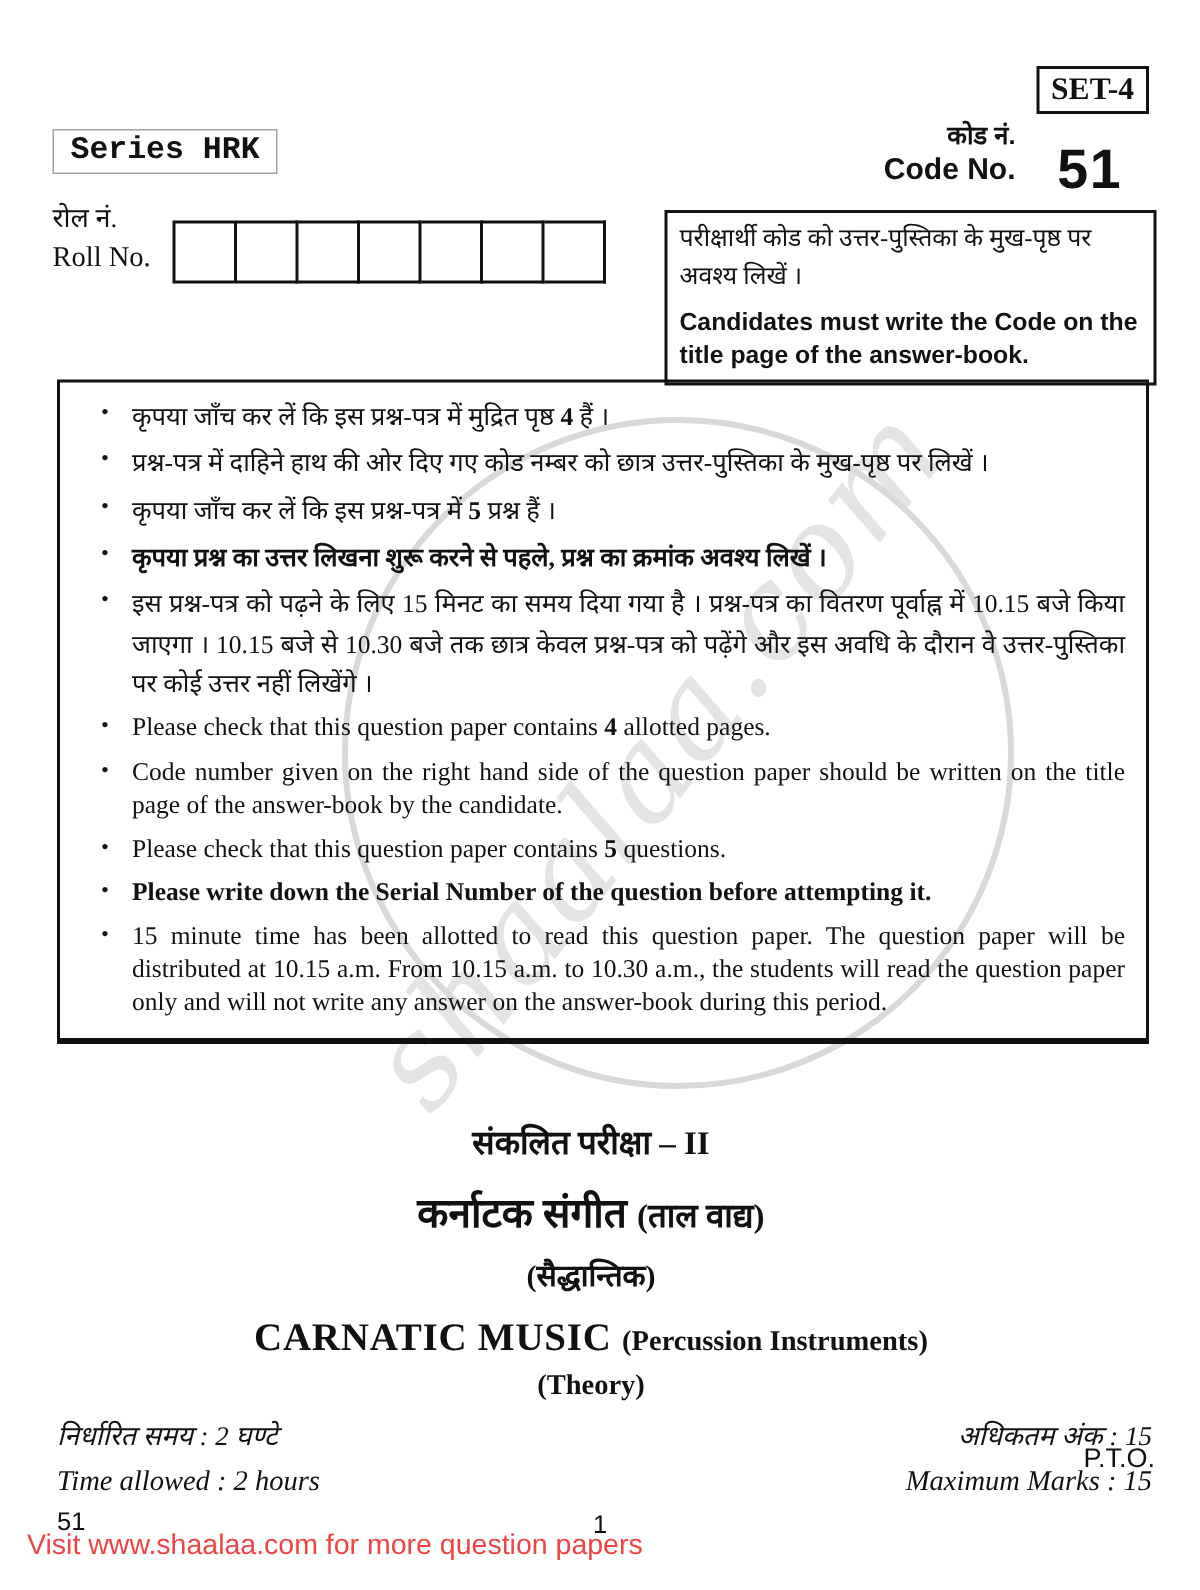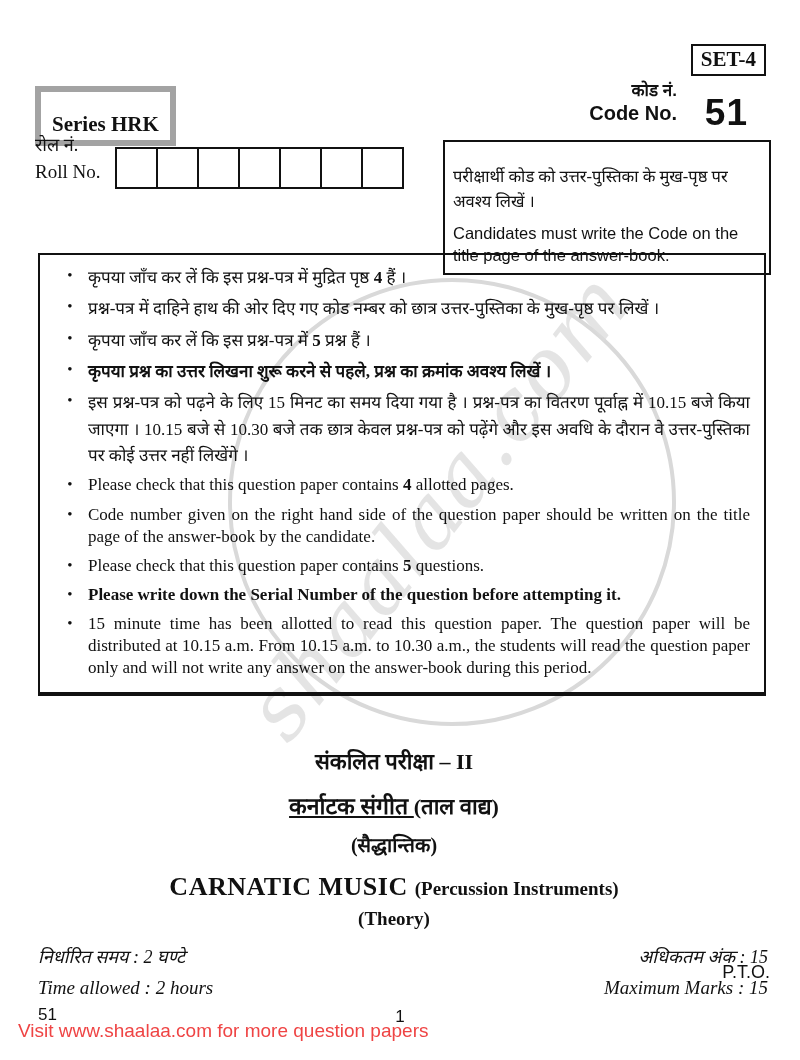--- a/index.html
+++ b/index.html
@@ -18,63 +18,63 @@
     font-family:"DejaVu Serif",serif;font-style:italic;font-size:86px;
     color:#dcdcdc;z-index:0;white-space:nowrap;letter-spacing:2px;opacity:.75;
   }
   .content{position:relative;z-index:1;}
   
   .set-box{
     right:34px;top:44px;border:2px solid #111;padding:1px 8px 2px 8px;
     font-weight:bold;font-size:21px;font-family:"Liberation Serif",serif;
   }
   .series-box{
-    left:35px;top:86px;border:6px solid #a3a3a3;padding:20px 11px 3px 11px;
-    font-weight:bold;font-size:21px;font-family:Liberation Serif, serif;
+    left:35px;top:86px;border:1px solid #a3a3a3;padding:2px 11px 3px 11px;
+    font-weight:bold;font-size:21px;font-family:Liberation Mono, monospace;
   }
   .code-col{
     right:123px;top:80px;text-align:right;line-height:1.25;
     font-family:"Liberation Sans",sans-serif;font-weight:bold;
   }
   .code-col .hi{font-size:17px;}
   .code-col .en{font-size:20px;}
   .code-num{
     right:52px;top:92px;font-family:"Liberation Sans",sans-serif;
     font-weight:bold;font-size:37px;letter-spacing:1px;
   }
   .roll-labels{left:35px;top:132px;line-height:1.45;}
   .roll-labels .hi{font-size:18px;}
   .roll-labels .en{font-size:19px;}
   .roll-row{left:115px;top:147px;display:flex;}
   .roll-cell{width:39px;height:38px;border:2px solid #111;border-left:none;background:transparent;}
   .roll-cell:first-child{border-left:2px solid #111;}
   .notice-box{
-    left:443px;top:140px;width:308px;border:2px solid #111;padding:23px 8px 7px 8px;
+    left:443px;top:140px;width:308px;border:2px solid #111;padding:5px 8px 7px 8px;
   }
   .notice-box .hi{font-size:16.5px;line-height:1.5;}
-  .notice-box .en{font-family:"Liberation Sans",sans-serif;font-size:16.5px;line-height:1.35;margin-top:7px;}
+  .notice-box .en{font-family:"Liberation Sans",sans-serif;font-size:16.5px;line-height:1.35;margin-top:7px;font-weight:bold;}
   
   .inst-box{
     left:38px;top:253px;width:728px;box-sizing:border-box;
     border:2px solid #111;border-bottom-width:4px;
     padding:10px 14px 6px 12px;background:transparent;
   }
   .bullet-item{display:flex;margin-bottom:5px;}
   .bullet-item .dot{width:36px;flex:0 0 36px;text-align:center;font-size:15px;padding-top:2px;}
   .bullet-item .txt{flex:1;text-align:justify;}
   .bullet-item.hi .txt{font-size:17px;line-height:1.55;}
   .bullet-item.en .txt{font-size:17px;line-height:1.3;}
   .bullet-item.en{margin-bottom:7px;}
   .bullet-item b{font-weight:bold;}
   
   .titles{left:0;top:748px;width:788px;text-align:center;}
   .t-exam-hi{font-size:22px;font-weight:bold;line-height:1.3;}
   .t-exam-en{font-family:"Liberation Serif",serif;font-weight:bold;font-size:20px;margin-top:8px;letter-spacing:.5px;}
   .t-subj-hi{margin-top:12px;font-weight:bold;}
-  .t-subj-hi .main{font-size:23px;text-decoration:underline;}
+  .t-subj-hi .main{font-size:27px;}
   .t-subj-hi .sub{font-size:22px;}
   .t-subj-theory-hi{font-size:20px;font-weight:bold;margin-top:10px;}
   .t-subj-en{margin-top:14px;font-weight:bold;}
   .t-subj-en .main{font-size:26px;letter-spacing:.5px;}
   .t-subj-en .sub{font-size:19px;}
   .t-theory-en{font-size:19px;font-weight:bold;margin-top:6px;}
   
   .meta-hi{left:38px;top:944px;width:730px;display:flex;justify-content:space-between;
     font-style:italic;font-size:18px;}
   .meta-en{left:38px;top:977px;width:730px;display:flex;justify-content:space-between;

